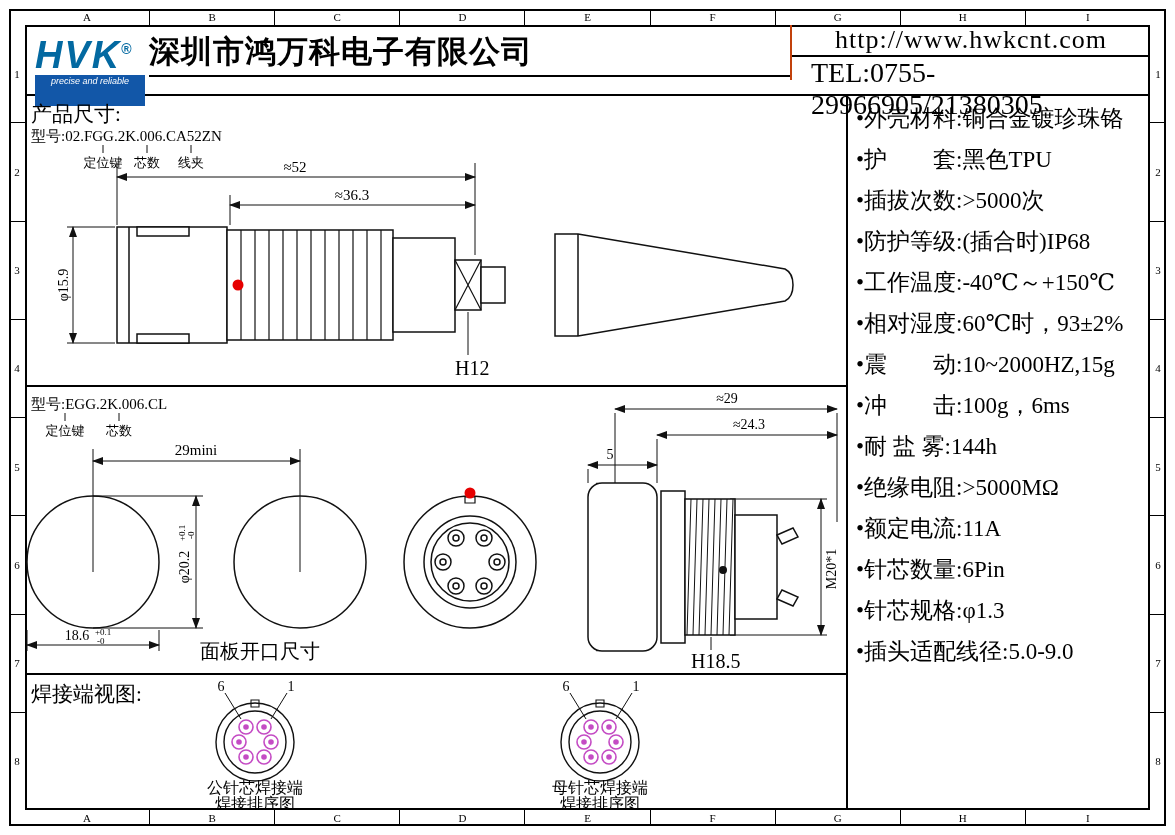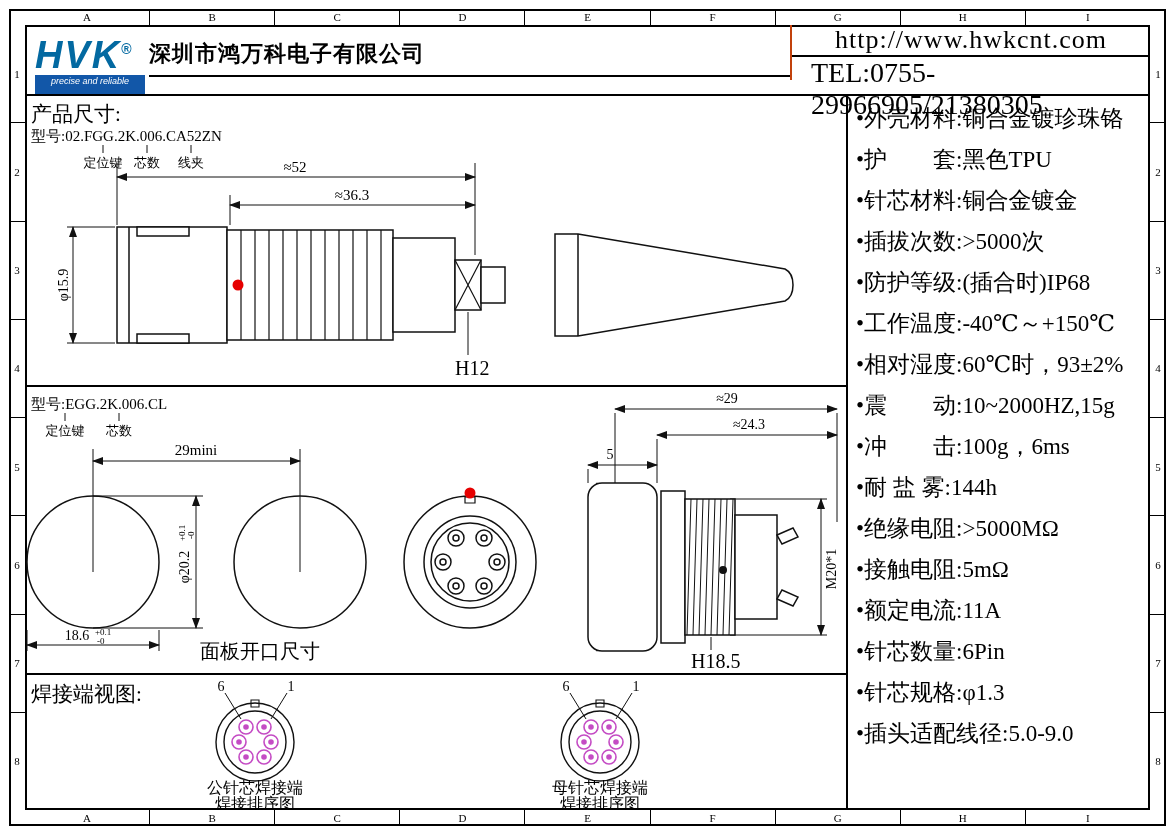--- a/index.html
+++ b/index.html
@@ -20,23 +20,23 @@
   .ruler-v .cell + .cell { border-top:1px solid #000; }
 
   
   .header { position:absolute; left:25px; top:25px; width:1125px; height:71px; border-bottom:2px solid #000; }
   .header-left { position:absolute; left:0; top:0; width:765px; height:69px; }
   .logo { position:absolute; left:10px; top:4px; width:114px; }
   .logo-text { font-family:"Liberation Sans","DejaVu Sans",sans-serif; font-weight:bold; font-style:italic;
                font-size:38px; line-height:40px; color:#0369a1; letter-spacing:2px; }
   .logo-reg { font-size:14px; vertical-align:super; font-style:normal; }
   .logo-bar { width:110px; background:#1257a8; color:#fff; font-family:"Liberation Sans","DejaVu Sans",sans-serif;
-              font-style:italic; font-size:9px; text-align:center; padding:1px 0 8px; }
+              font-style:italic; font-size:9px; text-align:center; padding:1px 0 20px; }
   .company { position:absolute; left:124px; top:6px; right:0; height:46px; border-bottom:2px solid #000;
-             font-size:22px; font-weight:bold; letter-spacing:1px; line-height:46px; white-space:nowrap; }
+             font-size:31px; font-weight:bold; letter-spacing:1px; line-height:46px; white-space:nowrap;font-family:Liberation Mono, monospace; }
   .header-right { position:absolute; left:765px; top:0; width:360px; height:55px; border-left:2px solid #c2410c;
                   display:flex; flex-direction:column; }
   .website { flex:1.05; border-bottom:2px solid #000; display:flex; align-items:center; justify-content:center;
              font-size:26px; letter-spacing:1px; }
   .tel { flex:1; display:flex; align-items:center; justify-content:center; font-size:28px;margin-left:19px; }
 
   
   .vdiv-specs { position:absolute; left:846px; top:96px; width:2px; height:714px; background:#000; }
   .hdiv-1 { position:absolute; left:25px; top:385px; width:821px; height:2px; background:#000; }
   .hdiv-2 { position:absolute; left:25px; top:673px; width:821px; height:2px; background:#000; }
@@ -123,30 +123,28 @@
   </div>
 
   <div class="vdiv-specs"></div>
   <div class="hdiv-1"></div>
   <div class="hdiv-2"></div>
 
   <div class="specs">
 
   <div class="spec-item">外壳材料:铜合金镀珍珠铬</div>
       <div class="spec-item">护　　套:黑色TPU</div>
-      <div class="spec-item">针芯材料:铜合金镀金</div>
       <div class="spec-item">插拔次数:&gt;5000次</div>
       <div class="spec-item">防护等级:(插合时)IP68</div>
       <div class="spec-item">工作温度:-40℃～+150℃</div>
       <div class="spec-item">相对湿度:60℃时，93±2%</div>
       <div class="spec-item">震　　动:10~2000HZ,15g</div>
       <div class="spec-item">冲　　击:100g，6ms</div>
       <div class="spec-item">耐 盐 雾:144h</div>
       <div class="spec-item">绝缘电阻:&gt;5000MΩ</div>
-      <div class="spec-item">接触电阻:5mΩ</div>
       <div class="spec-item">额定电流:11A</div>
       <div class="spec-item">针芯数量:6Pin</div>
       <div class="spec-item">针芯规格:φ1.3</div>
       <div class="spec-item">插头适配线径:5.0-9.0</div>
     </div>
 
   <svg class="svg-plug" width="821" height="288" viewBox="0 0 821 288">
     <defs>
       <marker id="ar1" markerWidth="11" markerHeight="8" refX="10" refY="4" orient="auto-start-reverse" markerUnits="userSpaceOnUse">
         <path d="M0,0 L11,4 L0,8 Z" fill="#111"></path>

